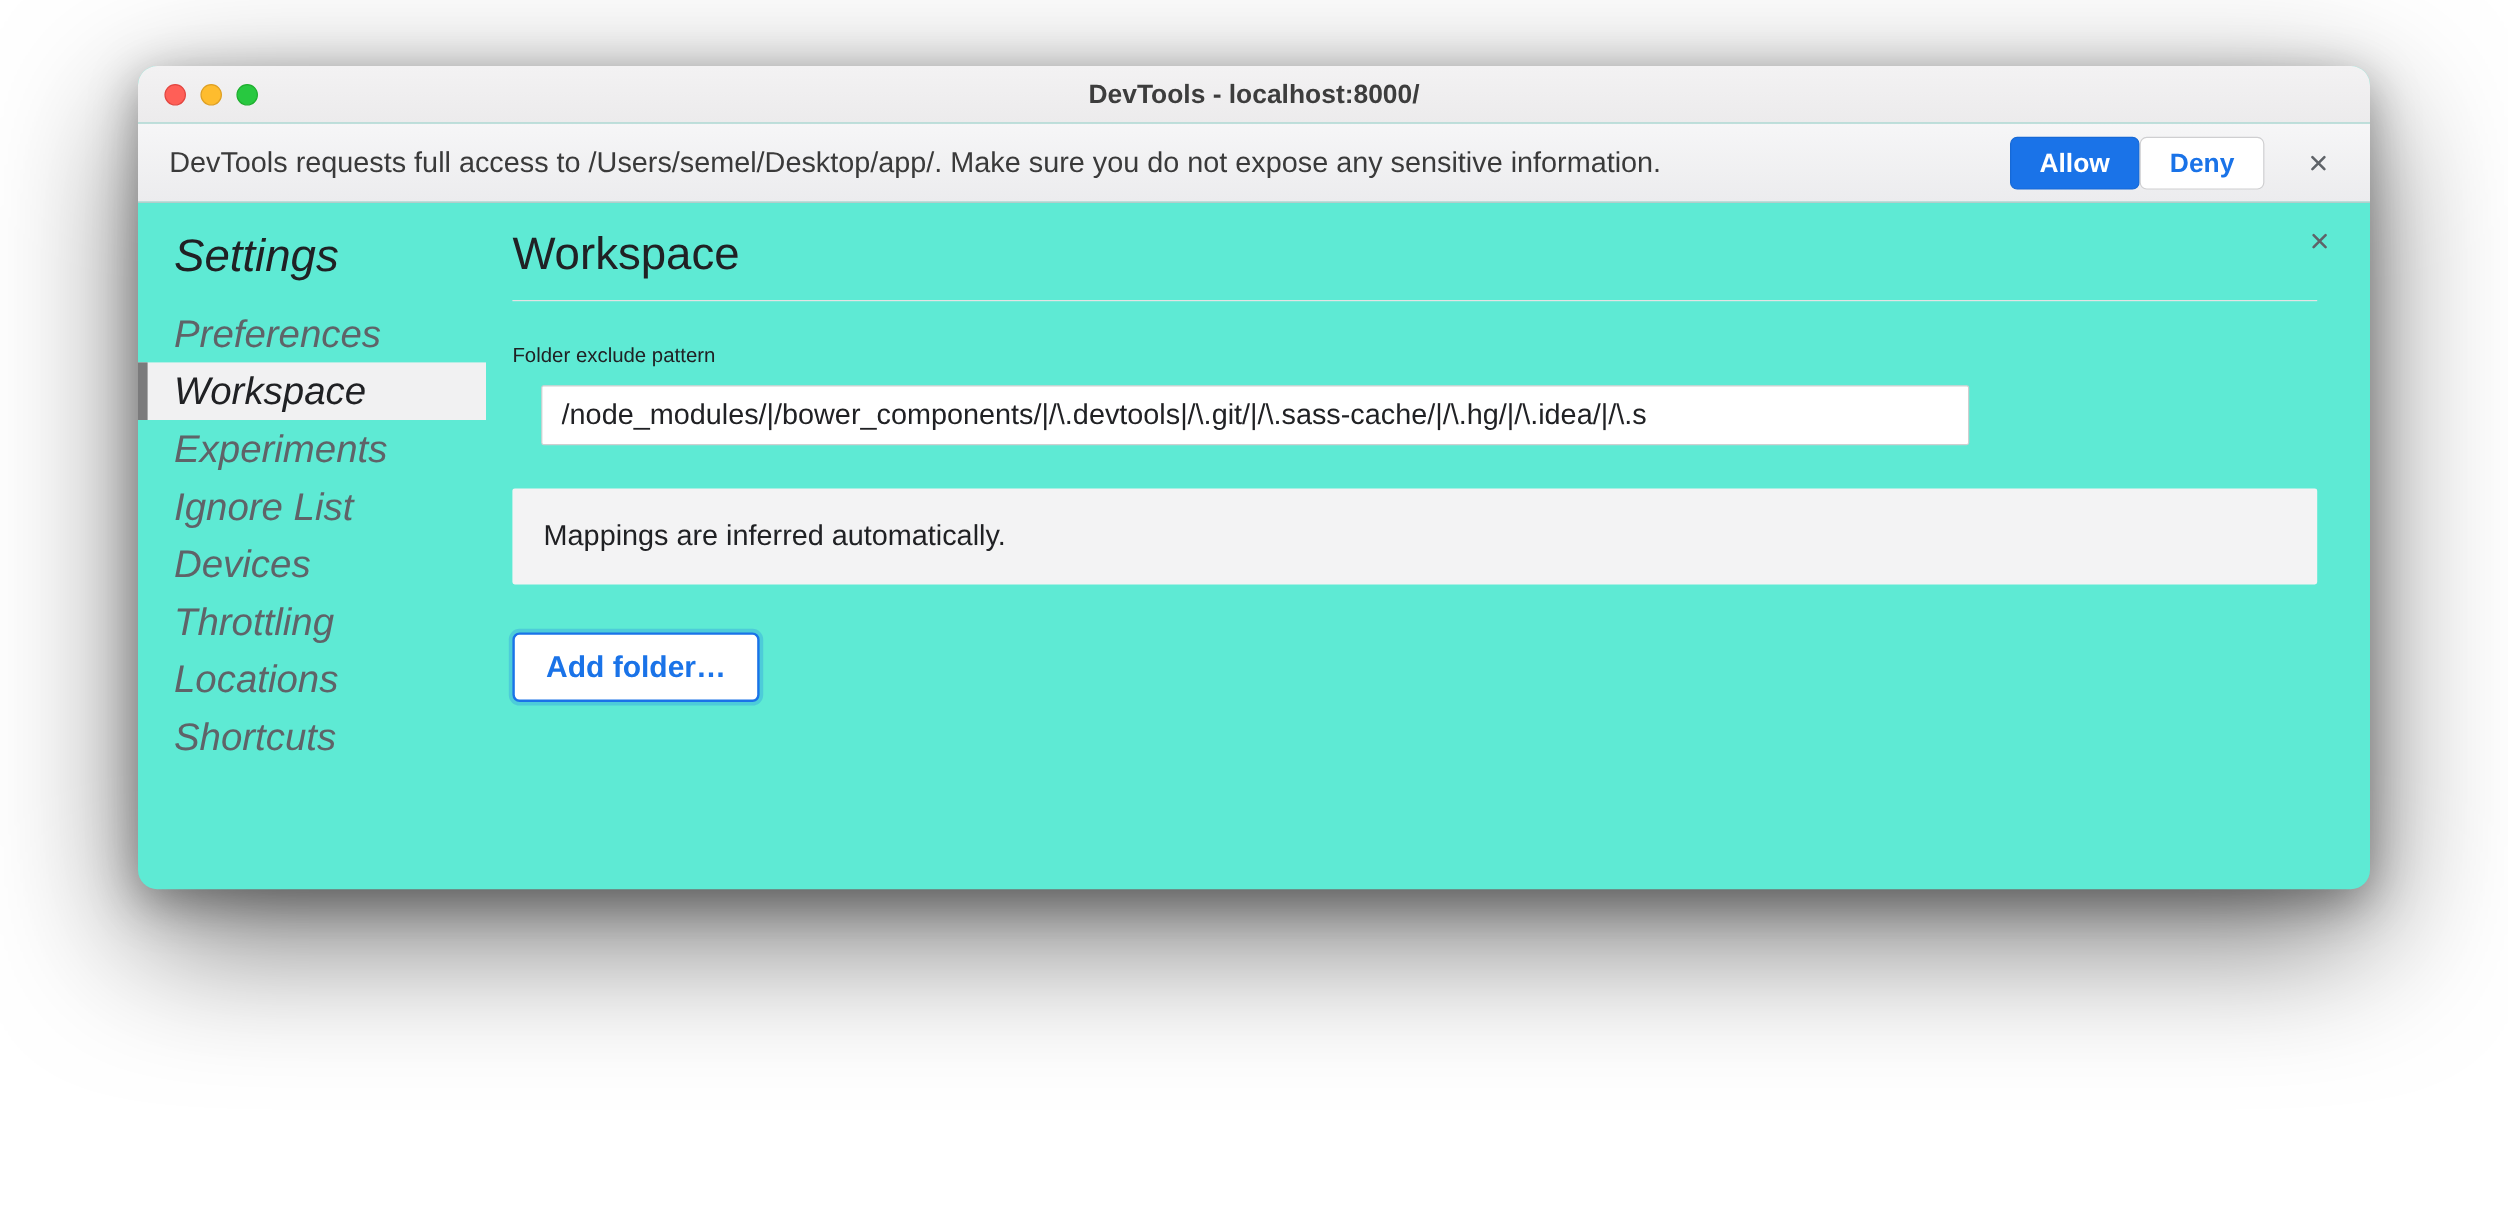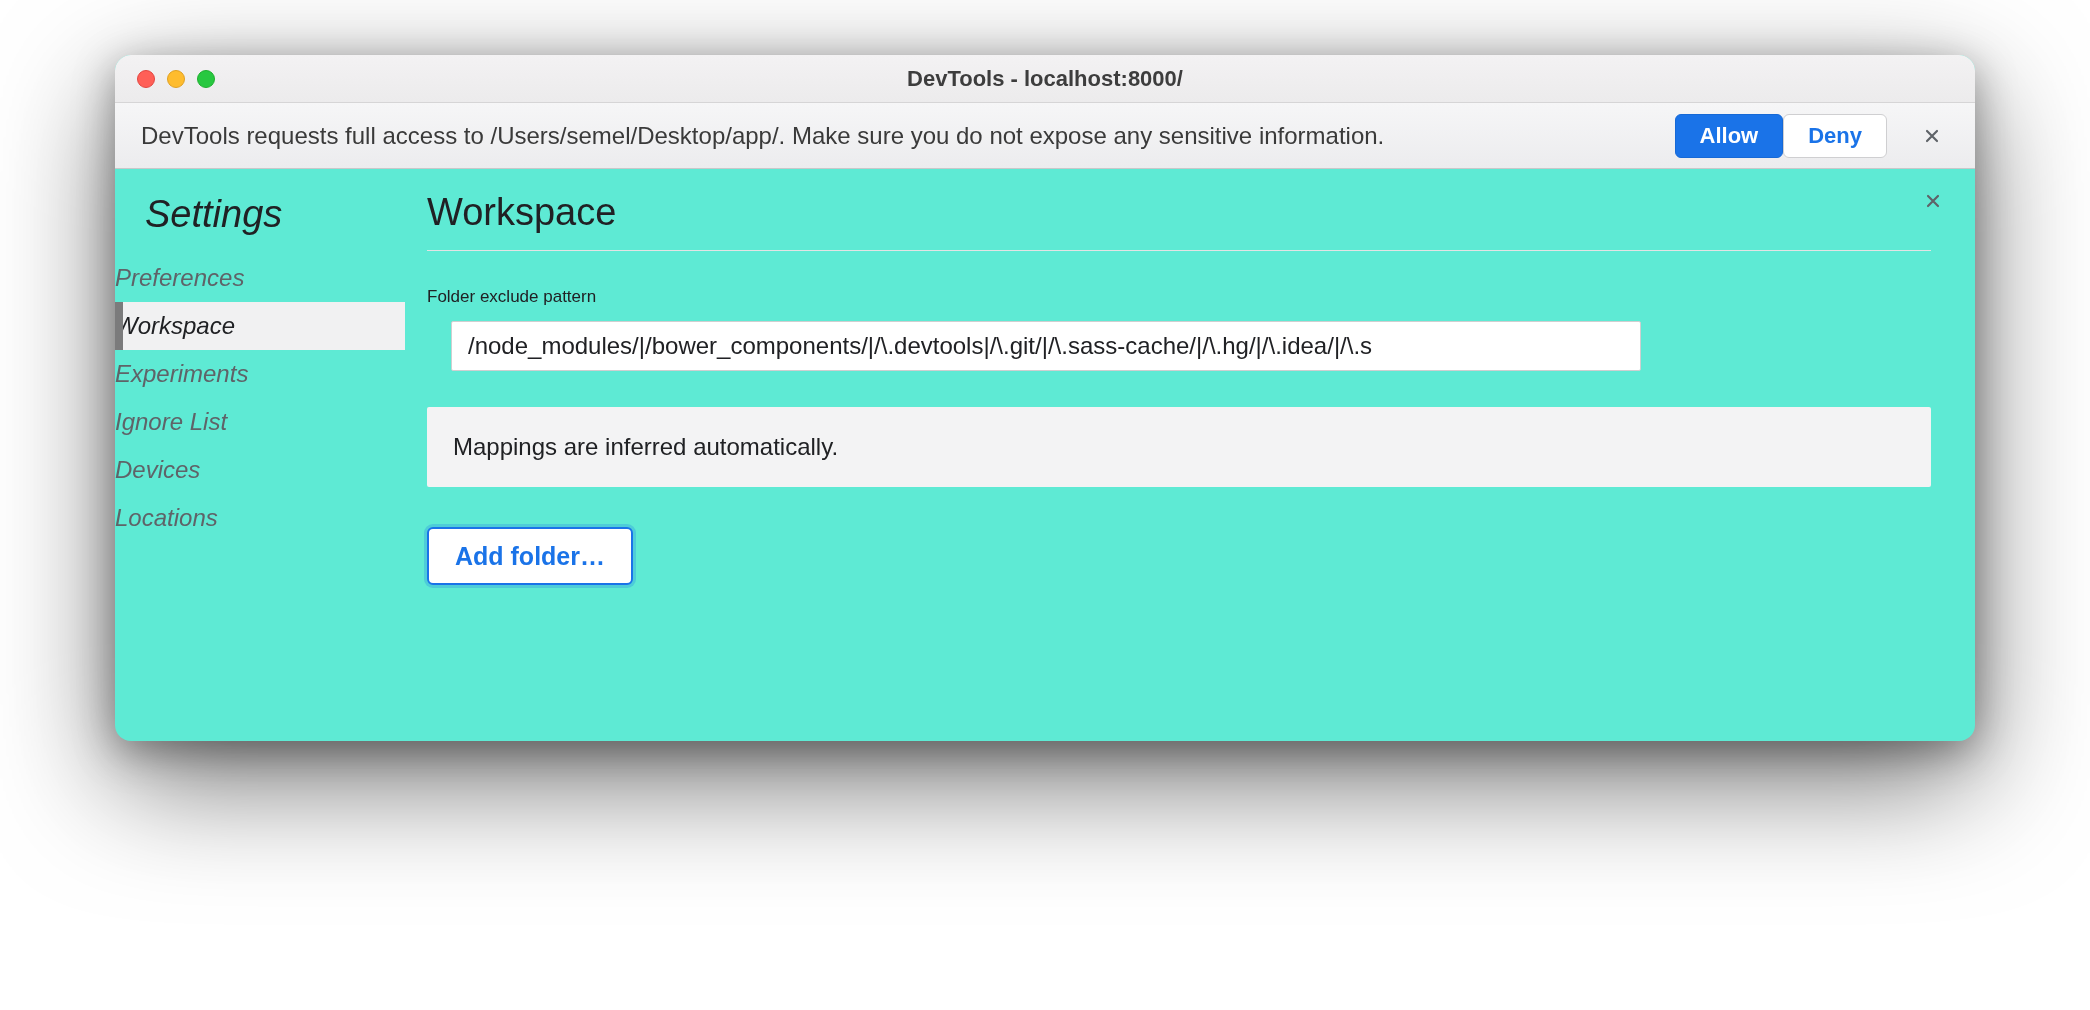--- a/index.html
+++ b/index.html
@@ -129,21 +129,22 @@
   .sidebar-title {
     font-size: 38px;
     font-weight: 400;
     color: #202124;
     padding: 4px 0 18px 30px;
   }
   .side-item {
     height: 48px;
     display: flex;
     align-items: center;
-    font-size: 24px;
+    padding-left: 30px;
+    font-size: 32px;
     color: #5f6368;
     cursor: pointer;
     position: relative;
   }
   .side-item.selected {
     background: #f1f1f2;
     color: #202124;
   }
   .side-item.selected::before {
     content: "";
@@ -260,21 +261,27 @@
         <div class="side-item">
           <span>Experiments</span>
         </div>
         <div class="side-item">
           <span>Ignore List</span>
         </div>
         <div class="side-item">
           <span>Devices</span>
         </div>
         <div class="side-item">
+          <span>Throttling</span>
+        </div>
+        <div class="side-item">
           <span>Locations</span>
+        </div>
+        <div class="side-item">
+          <span>Shortcuts</span>
         </div>
       </div>
 
       <div class="main">
         <div class="main-heading">Workspace</div>
 
         <div class="field-label">Folder exclude pattern</div>
         <input type="text" class="text-input" value="/node_modules/|/bower_components/|/\.devtools|/\.git/|/\.sass-cache/|/\.hg/|/\.idea/|/\.s" style="">
 
         <div class="info-strip">Mappings are inferred automatically.</div>

